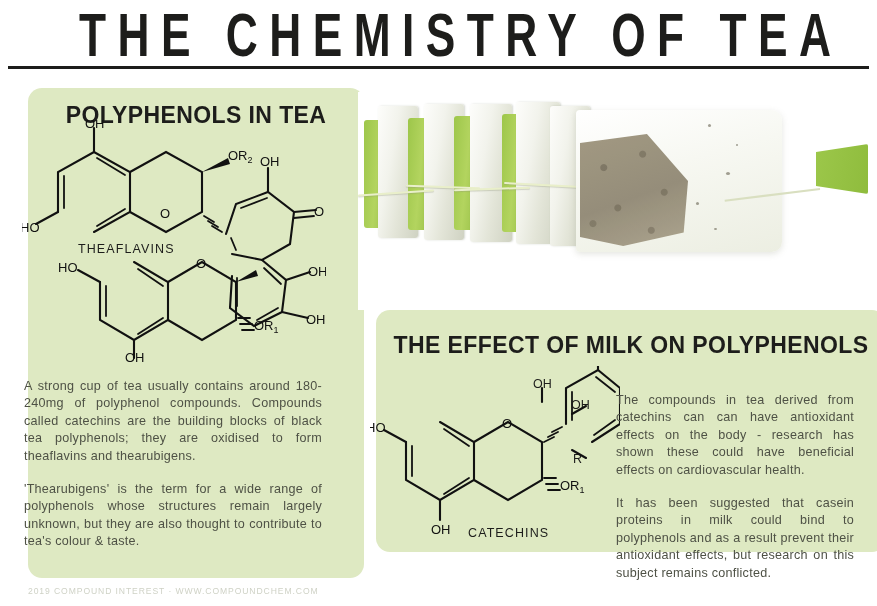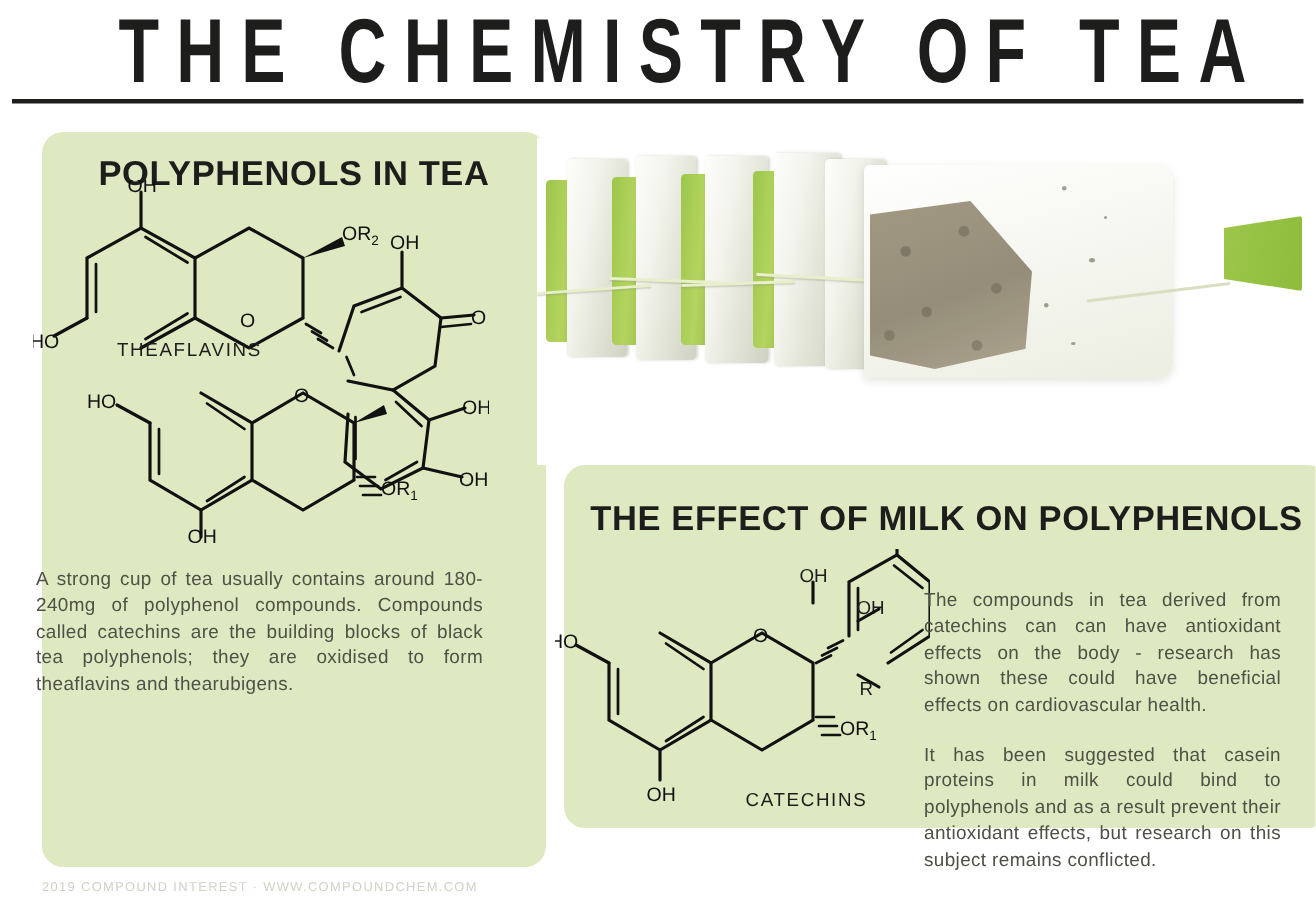--- a/index.html
+++ b/index.html
@@ -102,22 +102,22 @@
   .body-text p:last-child { margin-bottom: 0; }
 
   
   .struct-label {
     position: absolute;
     color: #1d1d1b;
     font-size: 12.5px;
     letter-spacing: 1.1px;
     white-space: nowrap;
   }
-  #label-theaflavins { left: 78px; top: 226px; }
-  #label-catechins   { left: 497px; top: 526px; }
+  #label-theaflavins { left: 78px; top: 242px; }
+  #label-catechins   { left: 468px; top: 526px; }
 
   
   .struct-svg { position: absolute; }
   #svg-polyphenols { left: 22px; top: 120px; }
   #svg-catechins   { left: 370px; top: 366px; }
 
   .bond { stroke: #111111; stroke-width: 2.1; fill: none; stroke-linecap: round; }
   .bond-thin { stroke: #111111; stroke-width: 1.8; fill: none; stroke-linecap: round; }
   .atom {
     font-family: "Liberation Sans", sans-serif;
@@ -286,20 +286,21 @@
     <line class="bond-thin" x1="182" y1="66" x2="194" y2="66"></line>
     <line class="bond-thin" x1="184" y1="72" x2="196" y2="72"></line>
     <line class="bond-thin" x1="186" y1="78" x2="198" y2="78"></line>
   </g>
   <text class="atom" x="198" y="78">OR<tspan class="atom-sub" dy="3">1</tspan></text>
   <polygon class="wedge" points="180,30 200,18 202,24"></polygon>
 </svg>
 
 <div class="body-text" id="text-left">
   <p>A strong cup of tea usually contains around 180-240mg of polyphenol compounds. Compounds called catechins are the building blocks of black tea polyphenols; they are oxidised to form theaflavins and thearubigens.</p>
+  <p>'Thearubigens' is the term for a wide range of polyphenols whose structures remain largely unknown, but they are also thought to contribute to tea's colour &amp; taste.</p>
 </div>
 
 <div id="photo-teabags">
   <div class="bag bag-green" style="left:6px;  top:28px; width:30px; height:108px;"></div>
   <div class="bag bag-paper" style="left:20px; top:14px; width:40px; height:132px;"></div>
   <div class="bag bag-green" style="left:50px; top:26px; width:28px; height:112px;"></div>
   <div class="bag bag-paper" style="left:66px; top:12px; width:40px; height:136px;"></div>
   <div class="bag bag-green" style="left:96px; top:24px; width:28px; height:114px;"></div>
   <div class="bag bag-paper" style="left:112px;top:12px; width:42px; height:138px;"></div>
   <div class="bag bag-green" style="left:144px;top:22px; width:28px; height:118px;"></div>

